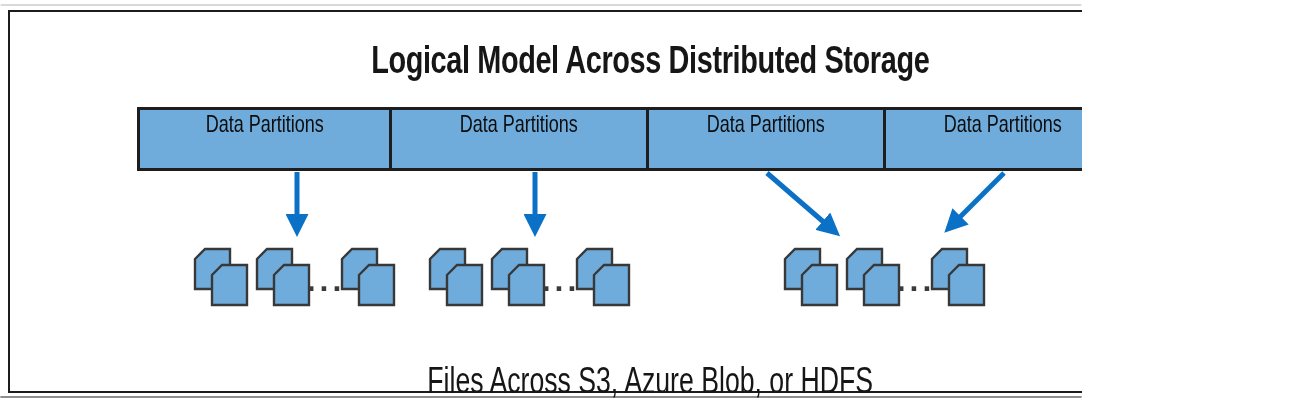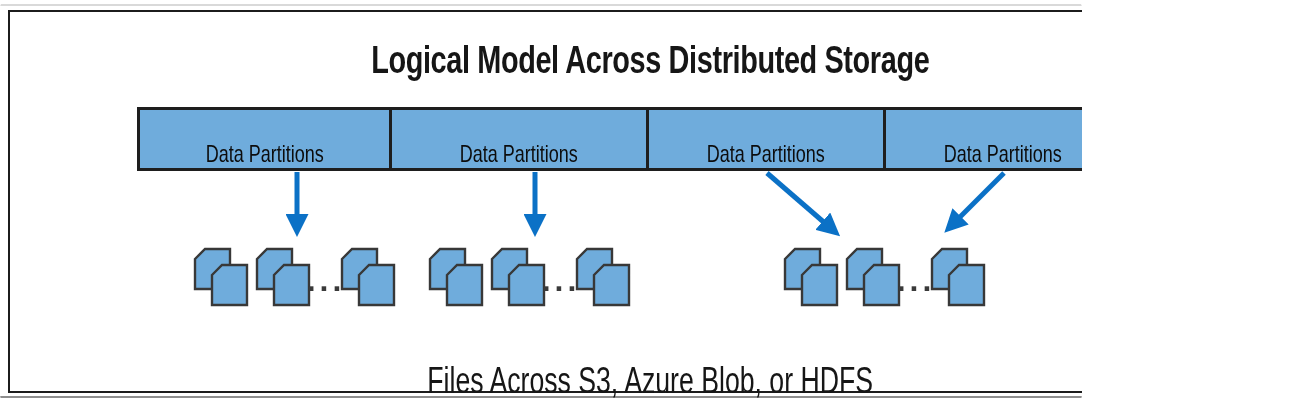--- a/index.html
+++ b/index.html
@@ -15,21 +15,21 @@
   .frame{position:absolute;left:8px;top:10px;width:1279px;height:379px;
          border:2px solid var(--frame-border,#1c1c1c);background:transparent;}
   
   .cond{display:inline-block;white-space:nowrap;transform-origin:50% 50%;}
   .title-wrap{position:absolute;left:0;top:39px;width:1301px;text-align:center;}
   .title-text{font-size:38px;font-weight:bold;letter-spacing:-0.5px;transform:scaleX(0.76);color:#161616;}
   
   .bar{position:absolute;left:137px;top:107px;width:986px;height:64px;
        box-sizing:border-box;border:3px solid #1e1e1e;display:flex;
        background:var(--partition-fill,#6facdc);}
-  .cell{display:flex;align-items:flex-end;justify-content:center;box-sizing:border-box;}
+  .cell{display:flex;align-items:flex-start;justify-content:center;box-sizing:border-box;}
   .cell + .cell{border-left:3px solid #1e1e1e;}
   .cell-label{font-size:24px;transform:scaleX(0.75);color:#0c0c0c;}
   
   .overlay{position:absolute;left:0;top:0;width:1301px;height:403px;pointer-events:none;}
   .arrow{stroke:var(--arrow-blue,#0b71c6);stroke-width:5;fill:none;}
   .ah{fill:var(--arrow-blue,#0b71c6);}
   .fp path{fill:var(--file-fill,#6facdc);stroke:var(--file-stroke,#383838);stroke-width:2.4;stroke-linejoin:miter;}
   .dots{font-family:"Liberation Sans",sans-serif;font-size:32px;font-weight:bold;
         letter-spacing:4px;fill:var(--ellipsis-color,#3a3a3a);text-anchor:middle;}
   .caption-wrap{position:absolute;left:0;top:322px;width:1301px;text-align:center;margin-top:38px;}

